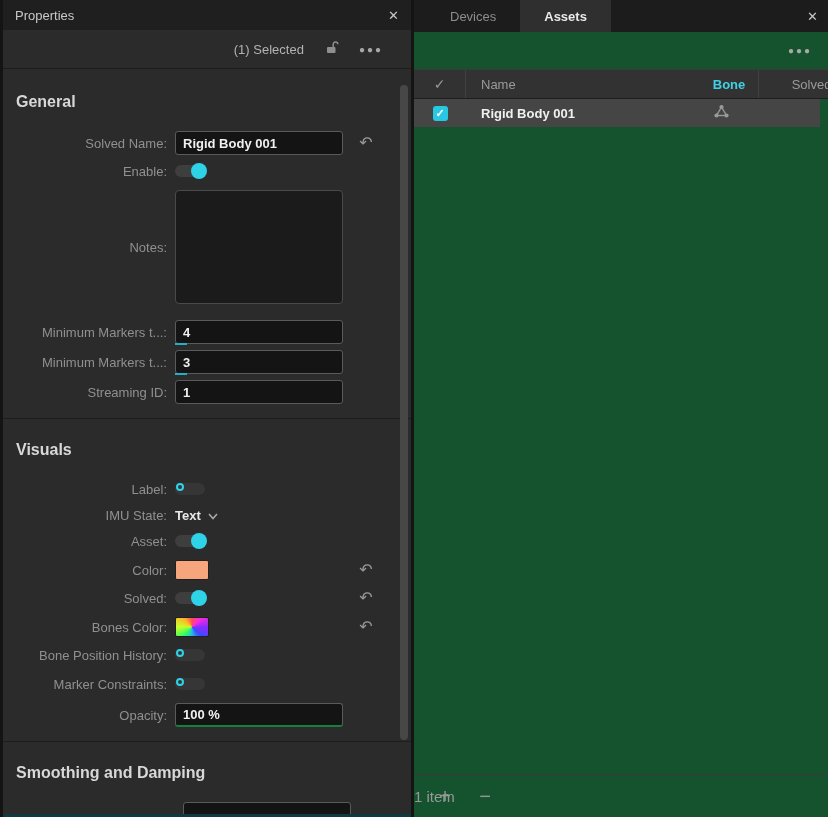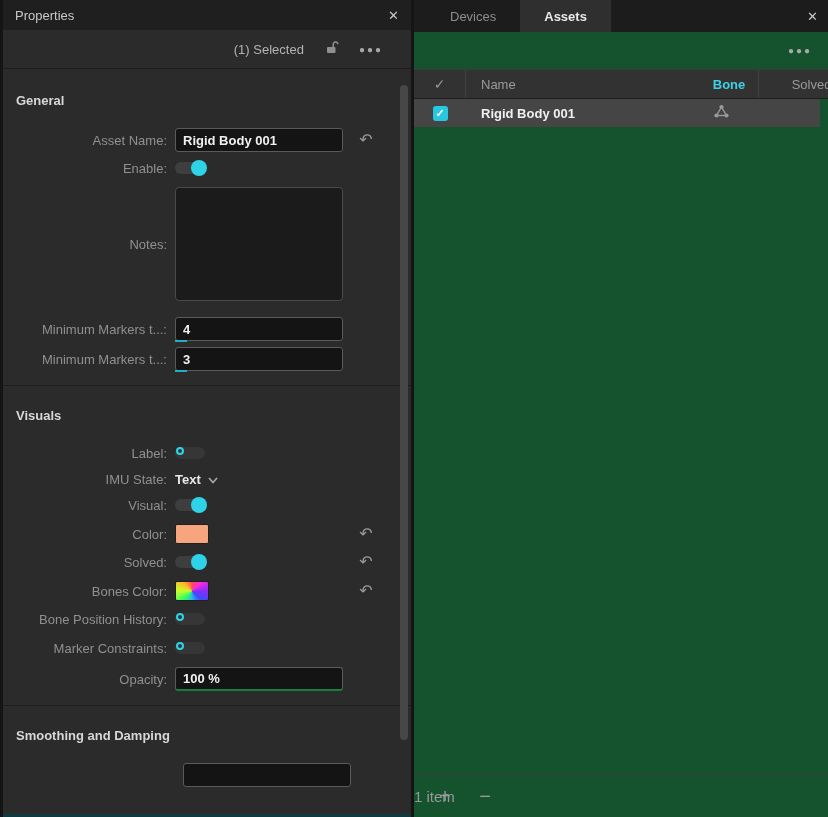--- a/index.html
+++ b/index.html
@@ -15,21 +15,21 @@
   .titlebar .title { color:#c9c9c9; font-size:13px; }
   .close-x { margin-left:auto; color:#c8c8c8; font-size:13px; cursor:default; background:none; border:none;
              font-family:"DejaVu Sans", sans-serif; }
   .subheader { height:39px; display:flex; align-items:center; justify-content:flex-end;
                gap:20px; padding:0 28px 0 10px; border-bottom:1px solid #1d1d1d; flex:none; }
   .sel-text { color:#b3b3b3; font-size:13px; }
   .menu-dots { color:#a8a8a8; font-size:10px; letter-spacing:2px; background:none; border:none; }
 
   .content { flex:1; overflow:hidden; position:relative; padding-top:2px; }
 
-  .section-header { color:#d8d8d8; font-size:13px; font-weight:bold; margin:22px 0 20px 13px; }
+  .section-header { color:#d8d8d8; font-size:16px; font-weight:bold; margin:22px 0 20px 13px; }
   .section-sep { border-top:1px solid #1e1e1e; margin-top:14px; }
 
   .prop-row { display:flex; align-items:center; margin-bottom:6px; padding-left:2px; }
   .prop-row.toggle-row { margin-bottom:9px; min-height:20px; }
   .prop-label { width:170px; flex:none; text-align:right; color:#909090; font-size:13px;
                 padding-right:8px; white-space:nowrap; overflow:hidden; }
   .prop-control { width:176px; flex:none; display:flex; align-items:center; }
   .undo-slot { width:30px; text-align:center; }
   .undo-btn { background:none; border:none; color:#9a9a9a; font-size:16px; line-height:1;
               font-family:"DejaVu Sans", sans-serif; }
@@ -129,21 +129,21 @@
         </svg>
       </span>
       <button class="menu-dots">●●●</button>
     </div>
 
     <div class="content">
 
       <div class="section-header">General</div>
 
       <div class="prop-row">
-        <span class="prop-label">Asset Name:</span>
+        <span class="prop-label">Solved Name:</span>
         <span class="prop-control">
             <span class="input-wrap">
           <input class="text-input" type="text" value="Rigid Body 001" style="">
         </span>
           </span>
         <span class="undo-slot"><button class="undo-btn">↶</button></span>
       </div>
 
       <div class="prop-row toggle-row">
         <span class="prop-label">Enable:</span>
@@ -172,20 +172,28 @@
 
       <div class="prop-row">
         <span class="prop-label">Minimum Markers t...:</span>
         <span class="prop-control">
             <span class="input-wrap tick">
           <input class="text-input" type="text" value="3" style="">
         </span>
           </span>
       </div>
 
+      <div class="prop-row">
+        <span class="prop-label">Streaming ID:</span>
+        <span class="prop-control">
+            <span class="input-wrap">
+          <input class="text-input" type="text" value="1" style="">
+        </span>
+          </span>
+      </div>
 
       <div class="section-sep"></div>
       <div class="section-header">Visuals</div>
 
       <div class="prop-row toggle-row" style="margin-top:16px;">
         <span class="prop-label">Label:</span>
         <span class="prop-control">
           <span class="toggle off">
               <span class="knob"></span>
             </span>
@@ -200,21 +208,21 @@
             <span>
               <svg width="10" height="7" viewBox="0 0 10 7">
                   <polyline points="1,1 5,5.5 9,1" fill="none" stroke="#a8a8a8" stroke-width="1.6"></polyline>
                 </svg>
             </span>
           </button>
         </span>
       </div>
 
       <div class="prop-row toggle-row">
-        <span class="prop-label">Visual:</span>
+        <span class="prop-label">Asset:</span>
         <span class="prop-control">
           <span class="toggle on">
               <span class="knob"></span>
             </span>
         </span>
       </div>
 
       <div class="prop-row" style="margin-bottom:8px;">
         <span class="prop-label">Color:</span>
         <span class="prop-control">

